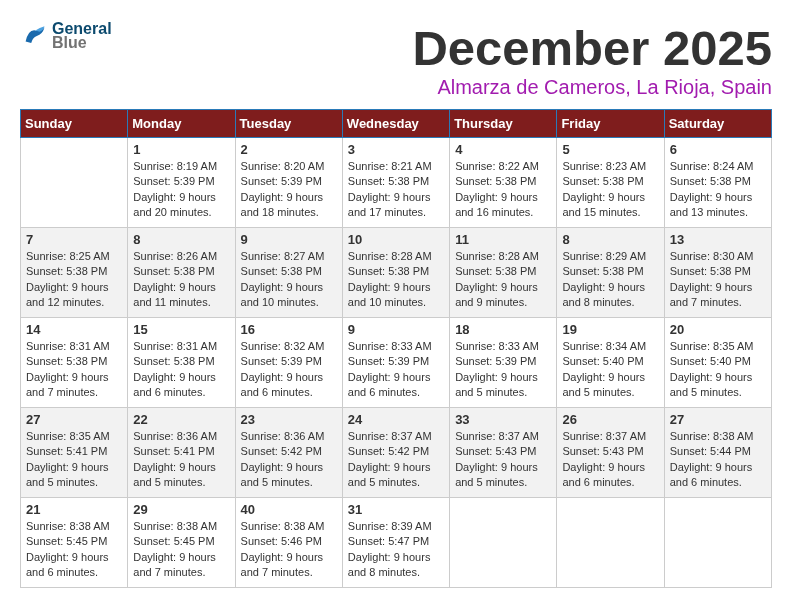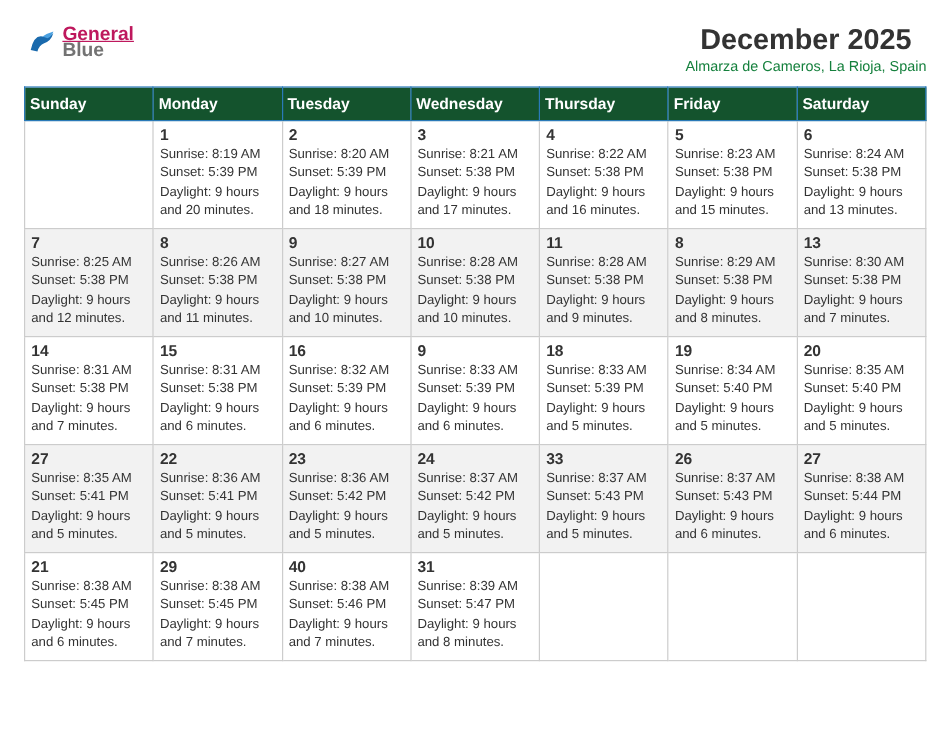--- a/index.html
+++ b/index.html
@@ -22,36 +22,35 @@
       gap: 4px;
     }
     .logo-bird {
       width: 28px;
       height: 28px;
     }
     .title-area {
       text-align: right;
     }
     .month-title {
-      font-size: 24px;
+      font-size: 49px;
       font-weight: bold;
       color: #333;
-      text-align: center;
     }
     .location-title {
-      font-size: 12px;
-      color: #15803d;
+      font-size: 20px;
+      color: #a21caf;
     }
     table {
       width: 100%;
       border-collapse: collapse;
       font-size: 11px;
     }
     thead tr {
-      background-color: #14532d;
+      background-color: #7f1d1d;
       color: #fff;
     }
     thead th {
       padding: 6px 4px;
       text-align: left;
       font-size: 13px;
       font-weight: bold;
       border: 1px solid #2a7ab8;
     }
     tbody tr {
@@ -87,21 +86,21 @@
 </head>
 <body>
 
 <div class="header-area">
   <div class="logo">
     <svg class="logo-bird" viewBox="0 0 40 40" xmlns="http://www.w3.org/2000/svg">
       <path d="M8 28 Q12 10 22 12 Q30 14 35 8 Q32 18 24 20 Q18 22 16 30 Z" fill="#1a6aad"></path>
       <path d="M22 12 Q28 8 35 6 Q33 12 28 14 Z" fill="#4aa0e0"></path>
     </svg>
     <div>
-      <div style="font-size:16px;font-weight:bold;color:#be185d;text-decoration:underline;">General</div>
+      <div style="font-size:16px;font-weight:bold;color:#0c4a6e;">General</div>
       <div style="font-size:16px;font-weight:bold;color:#737373;margin-top:-4px;">Blue</div>
     </div>
   </div>
   <div class="title-area">
     <div class="month-title">December 2025</div>
     <div class="location-title">Almarza de Cameros, La Rioja, Spain</div>
   </div>
 </div>
 
 <table>

